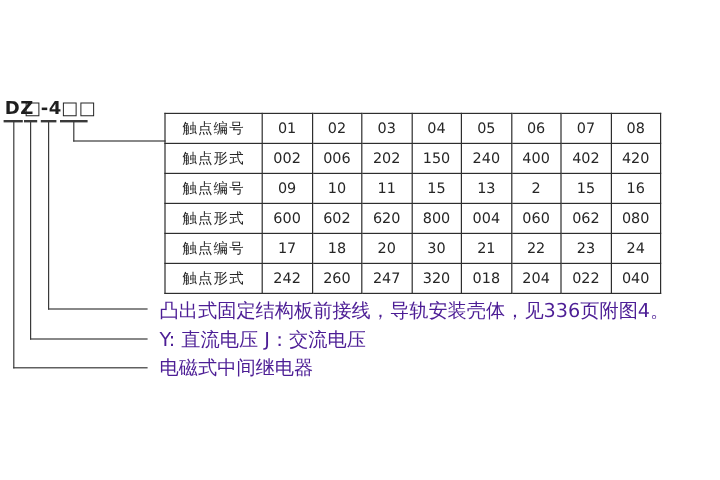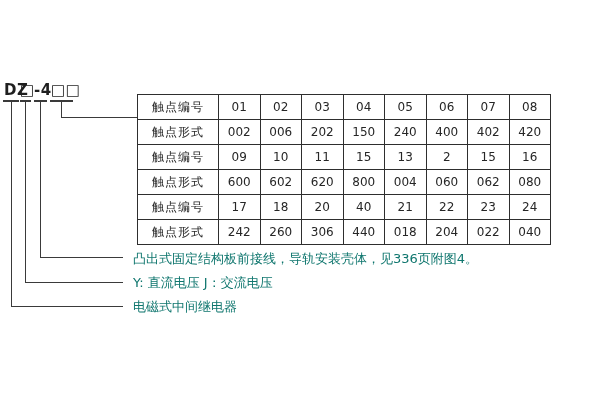--- a/index.html
+++ b/index.html
@@ -62,22 +62,22 @@
     padding: 0;
     height: 24px;
     white-space: nowrap;
   }
   .contact-table col.label-col { width: 81px; }
   .contact-table td.label-cell { letter-spacing: 1px; }
   
   .note {
     position: absolute;
     left: 133px;
-    font-size: 13px;
-    color: #0f766e;
+    font-size: 16px;
+    color: #4c1d95;
     white-space: nowrap;
     line-height: 15px;
   }
 </style>
 </head>
 <body>
 
 <div class="stage">
 
   <span class="seg" style="left:4px;">DZ</span>
@@ -155,32 +155,32 @@
           <td>004</td>
           <td>060</td>
           <td>062</td>
           <td>080</td>
         </tr>
         <tr>
           <td class="label-cell">触点编号</td>
           <td>17</td>
           <td>18</td>
           <td>20</td>
-          <td>40</td>
+          <td>30</td>
           <td>21</td>
           <td>22</td>
           <td>23</td>
           <td>24</td>
         </tr>
         <tr>
           <td class="label-cell">触点形式</td>
           <td>242</td>
           <td>260</td>
-          <td>306</td>
-          <td>440</td>
+          <td>247</td>
+          <td>320</td>
           <td>018</td>
           <td>204</td>
           <td>022</td>
           <td>040</td>
         </tr>
       </tbody>
   </table>
 
   <div class="note" style="top:251px;">凸出式固定结构板前接线，导轨安装壳体，见336页附图4。</div>
   <div class="note" style="top:299px;">电磁式中间继电器</div>

